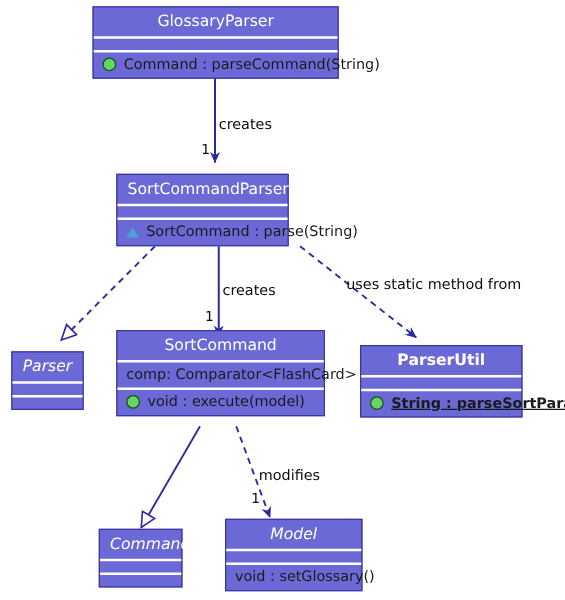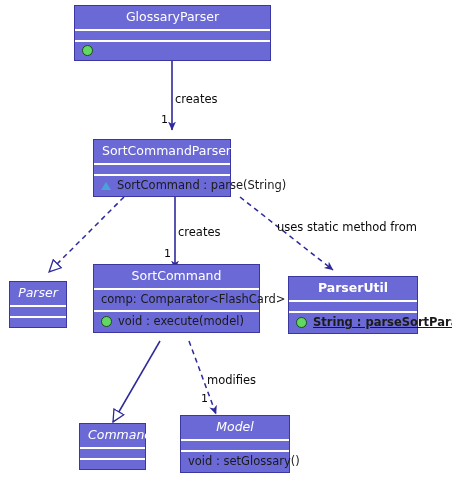--- a/index.html
+++ b/index.html
@@ -165,20 +165,21 @@
   <div class="edge-label" style="left:207px; top:375px;">modifies</div>
   <div class="mult-label" style="left:201px; top:393px;">1</div>
 
   <div class="uml-class" style="left:74px; top:5px; width:197px;">
     <div class="uml-title">GlossaryParser</div>
     <div class="uml-sep"></div>
     <div class="uml-compartment empty"></div>
     <div class="uml-sep"></div>
     <div class="uml-compartment">
       <span class="vis vis-public"></span>
+      <span class="member-text">Command : parseCommand(String)</span>
     </div>
   </div>
 
   <div class="uml-class" style="left:93px; top:139px; width:138px;">
     <div class="uml-title">SortCommandParser</div>
     <div class="uml-sep"></div>
     <div class="uml-compartment empty"></div>
     <div class="uml-sep"></div>
     <div class="uml-compartment">
       <span class="vis vis-package"></span>

